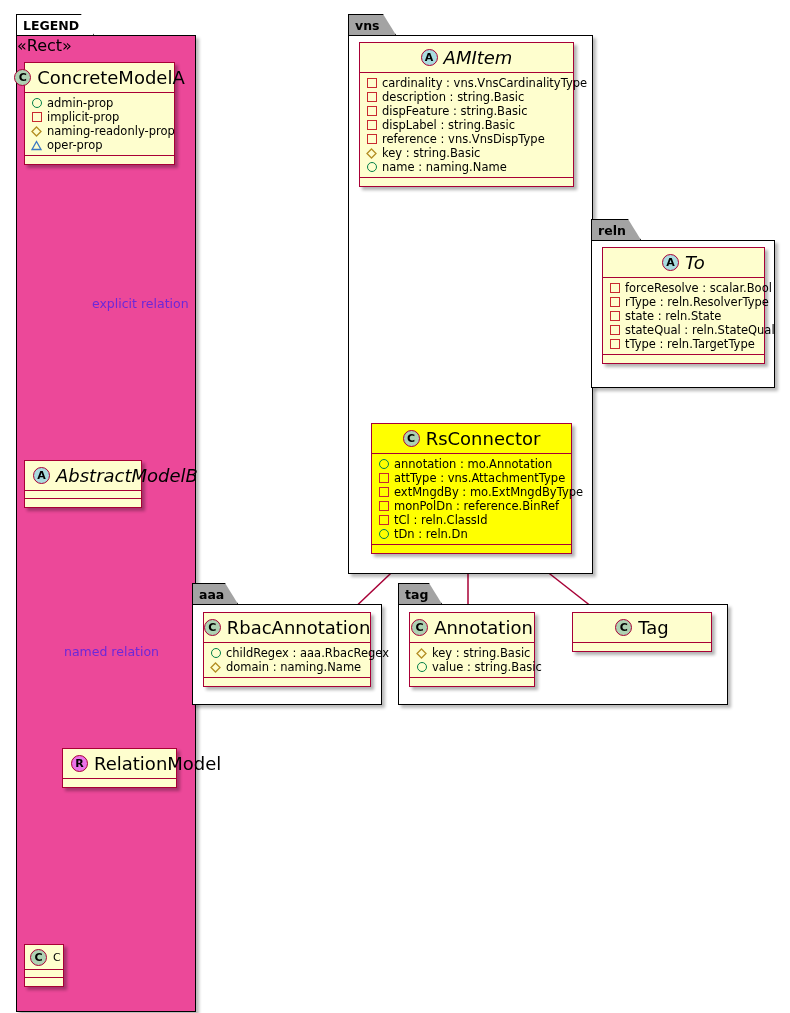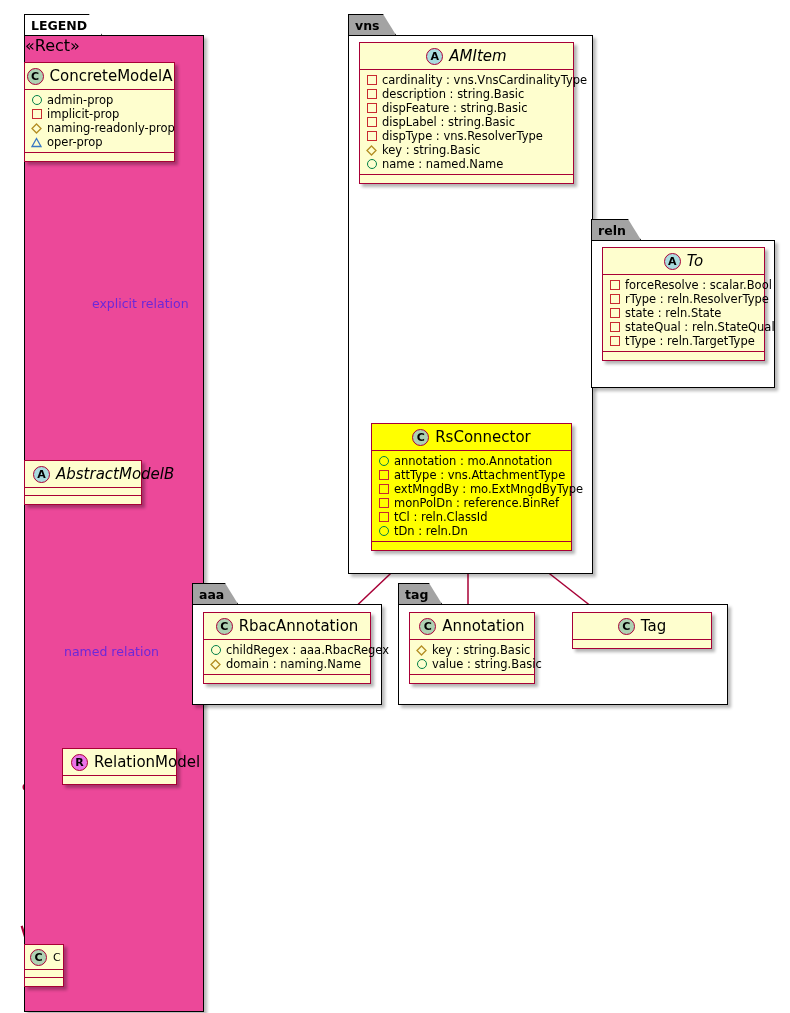--- a/index.html
+++ b/index.html
@@ -36,21 +36,21 @@
     font-size:11.5px;color:#000;
   }
   .cls.hl{background:#ffff00;border-color:#a80036;}
   .cls .head{
     box-sizing:border-box;border-bottom:1.4px solid #a80036;
     padding:4px 8px;text-align:center;white-space:nowrap;
     display:flex;align-items:center;justify-content:center;gap:6px;
     min-height:25px;
   }
   .cls .head.left{justify-content:flex-start;}
-  .cls .title{font-size:15px;color:#000;}
+  .cls .title{font-size:18px;color:#000;}
   .cls .title.abst{font-style:italic;}
   .cls .attrs{
     box-sizing:border-box;border-bottom:1.4px solid #a80036;
     padding:3px 4px 3px 6px;
   }
   .cls .attrs.empty{min-height:8px;padding:3px 6px;}
   .cls .ops{box-sizing:border-box;min-height:8px;padding:3px 6px;}
   .cls .row{
     display:flex;align-items:center;gap:5px;
     line-height:14px;white-space:nowrap;font-size:11.5px;
@@ -111,21 +111,21 @@
 
      Annotation (composition) --&gt;
     <line x1="468" y1="556" x2="468" y2="614" stroke="#a80036" stroke-width="1.5"></line>
     <polygon points="468,548 474,557 468,566 462,557" fill="#a80036"></polygon>
 
      Tag (composition) --&gt;
     <line x1="527" y1="556" x2="601" y2="614" stroke="#a80036" stroke-width="1.5"></line>
     <polygon points="521,550 527,562 537,560 531,548" fill="#a80036"></polygon>
   </svg>
 
-  <div class="pkg legend" style="left:24px;top:14px;width:148px;height:998px;">
+  <div class="pkg legend" style="left:16px;top:14px;width:148px;height:998px;">
     <div class="tab" style="width:78px;">
       <span class="tabtext">LEGEND</span>
     </div>
     <div class="body" style="top:21px;width:180px;height:977px;">
       <div class="stereo">«Rect»</div>
     </div>
   </div>
 
   <div class="cls" style="left:24px;top:62px;width:151px;">
     <div class="head">
@@ -215,33 +215,33 @@
       <div class="row">
         <span class="vis priv"></span>
         <span>dispFeature : string.Basic</span>
       </div>
       <div class="row">
         <span class="vis priv"></span>
         <span>dispLabel : string.Basic</span>
       </div>
       <div class="row">
         <span class="vis priv"></span>
-        <span>dispType : vns.ResolverType</span>
+        <span>reference : vns.VnsDispType</span>
       </div>
       <div class="row">
         <span class="tri">
           <svg width="11" height="11" viewBox="0 0 11 11">
               <polygon points="5.5,1 10,5.5 5.5,10 1,5.5" fill="none" stroke="#B38D22" stroke-width="1.3"></polygon>
             </svg>
         </span>
         <span>key : string.Basic</span>
       </div>
       <div class="row">
         <span class="vis pub"></span>
-        <span>name : named.Name</span>
+        <span>name : naming.Name</span>
       </div>
     </div>
     <div class="ops"></div>
   </div>
 
   <div class="cls hl" style="left:371px;top:423px;width:201px;">
     <div class="head">
       <span class="badge C">C</span>
       <span class="title">RsConnector</span>
     </div>

